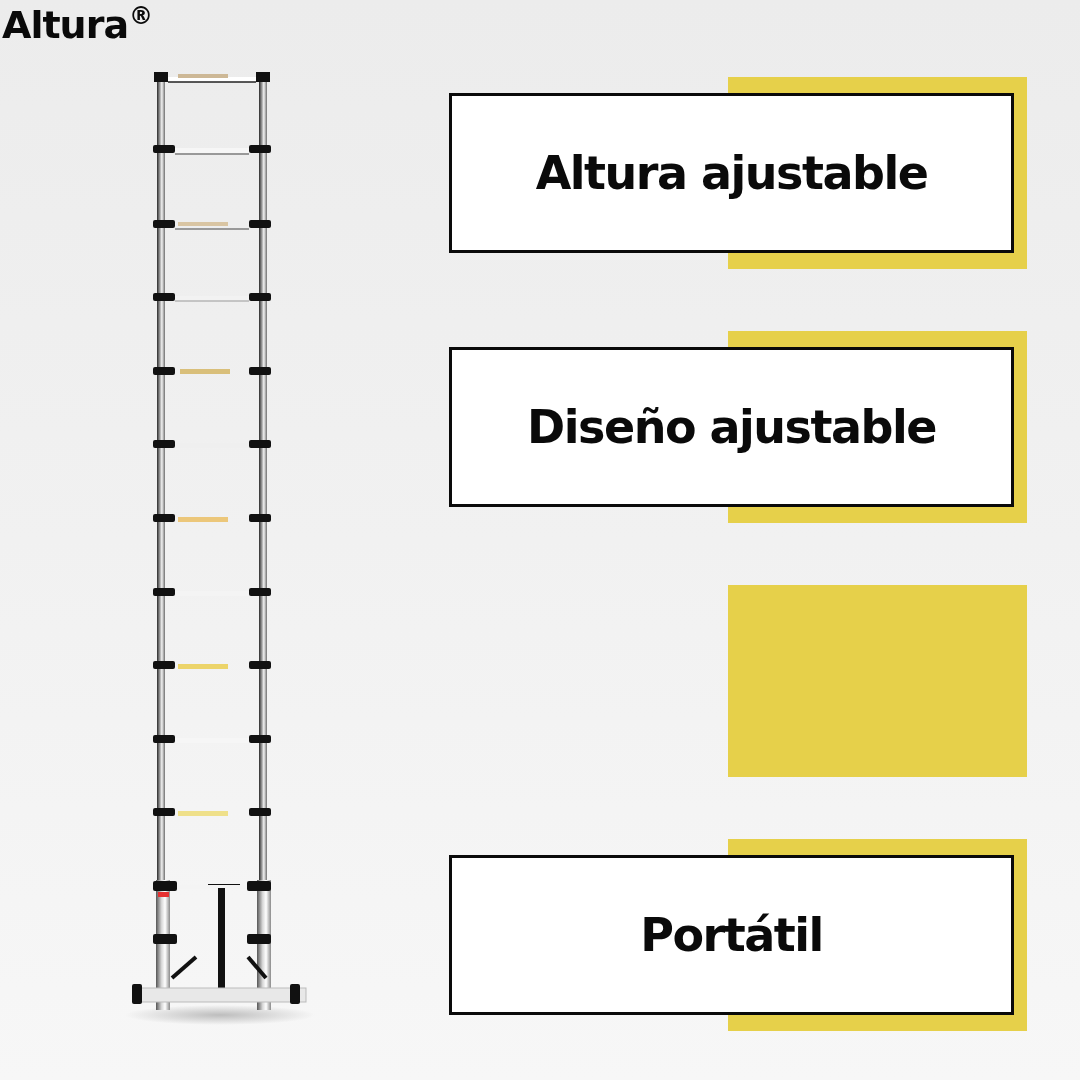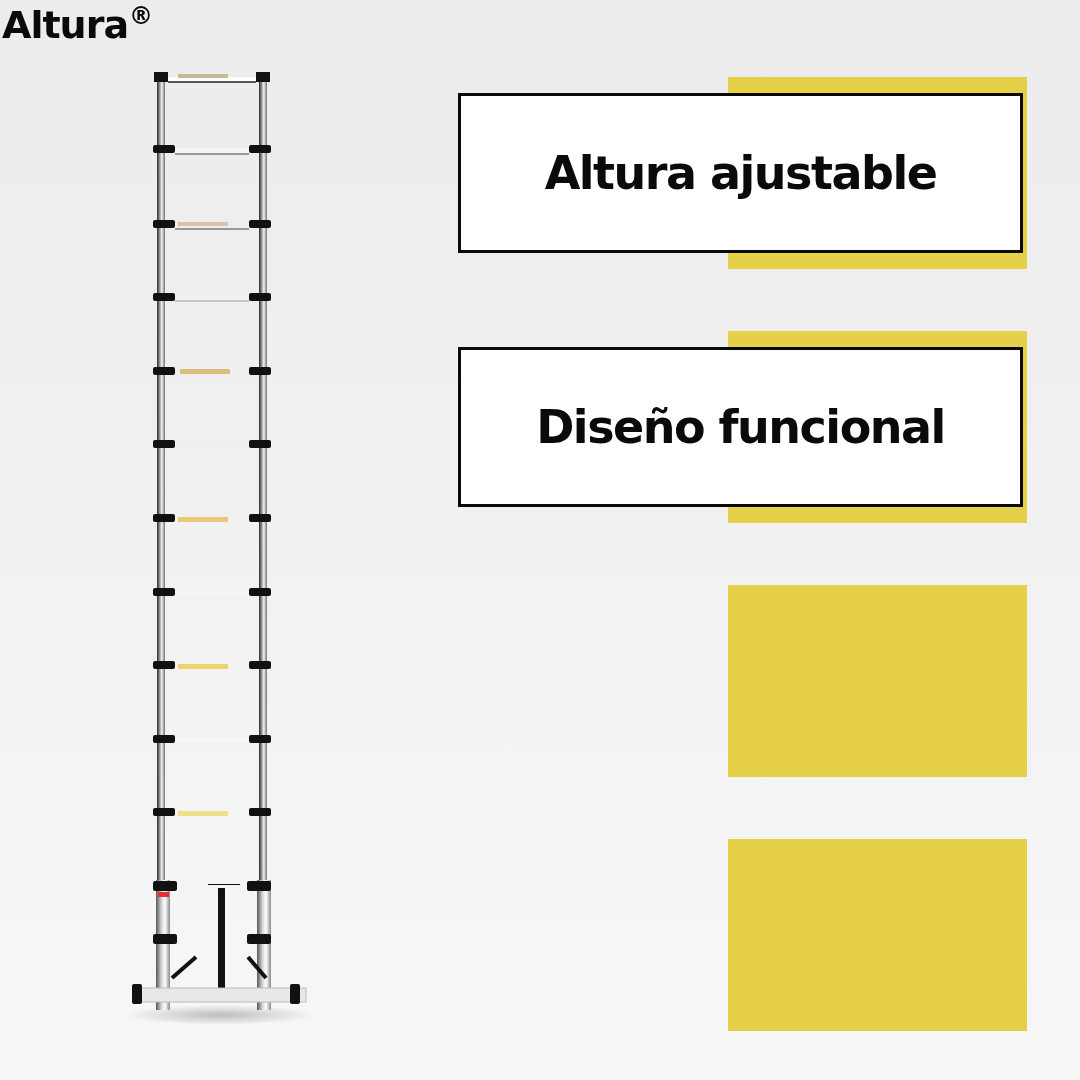--- a/index.html
+++ b/index.html
@@ -13,21 +13,21 @@
       font-family: "DejaVu Sans", sans-serif; font-weight: bold;
       font-size: 38px; letter-spacing: -1px; color: #0a0a0a; line-height: 1;
     }
     .brand sup { font-size: 24px; vertical-align: top; position: relative; top: -2px; margin-left: 1px; }
 
     .feature { position: absolute; left: 445px; width: 583px; height: 192px; }
     .feature .accent {
       position: absolute; left: 283px; top: 0; width: 299px; height: 192px;
     }
     .feature .card {
-      position: absolute; left: 13px; top: 16px; width: 559px; height: 154px;
+      position: absolute; left: 4px; top: 16px; width: 559px; height: 154px;
       background: #ffffff; border: 3px solid #0a0a0a;
       display: flex; align-items: center; justify-content: center;
     }
     .feature .label {
       font-family: "DejaVu Sans", sans-serif; font-weight: bold;
       font-size: 46px; letter-spacing: -1.5px; color: #0a0a0a; white-space: nowrap;
     }
 
     .ladder { position: absolute; left: 120px; top: 60px; width: 200px; height: 970px; }
   </style>
@@ -150,23 +150,26 @@
 <div class="feature" style="top:77px;">
   <div class="accent" style="background:#E6D04A;"></div>
   <div class="card">
     <span class="label">Altura ajustable</span>
   </div>
 </div>
 
 <div class="feature" style="top:331px;">
   <div class="accent" style="background:#E6D04A;"></div>
   <div class="card">
-    <span class="label">Diseño funcional</span>
+    <span class="label">Diseño ajustable</span>
   </div>
 </div>
 
 <div class="feature" style="top:585px;">
   <div class="accent" style="background:#E6D04A;"></div>
 </div>
 
 <div class="feature" style="top:839px;">
   <div class="accent" style="background:#E6D04A;"></div>
+  <div class="card">
+    <span class="label">Portátil</span>
+  </div>
 </div>
 
 </body></html>

